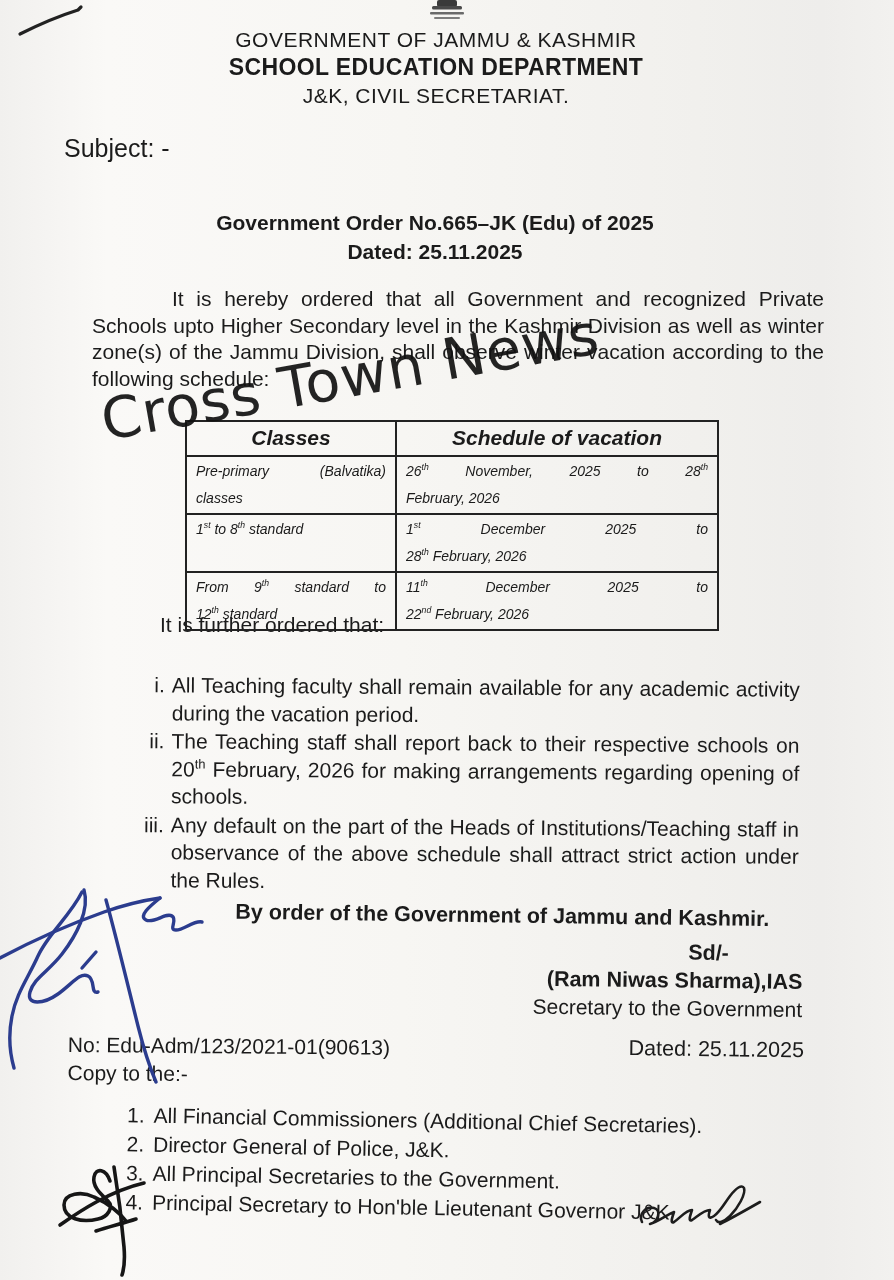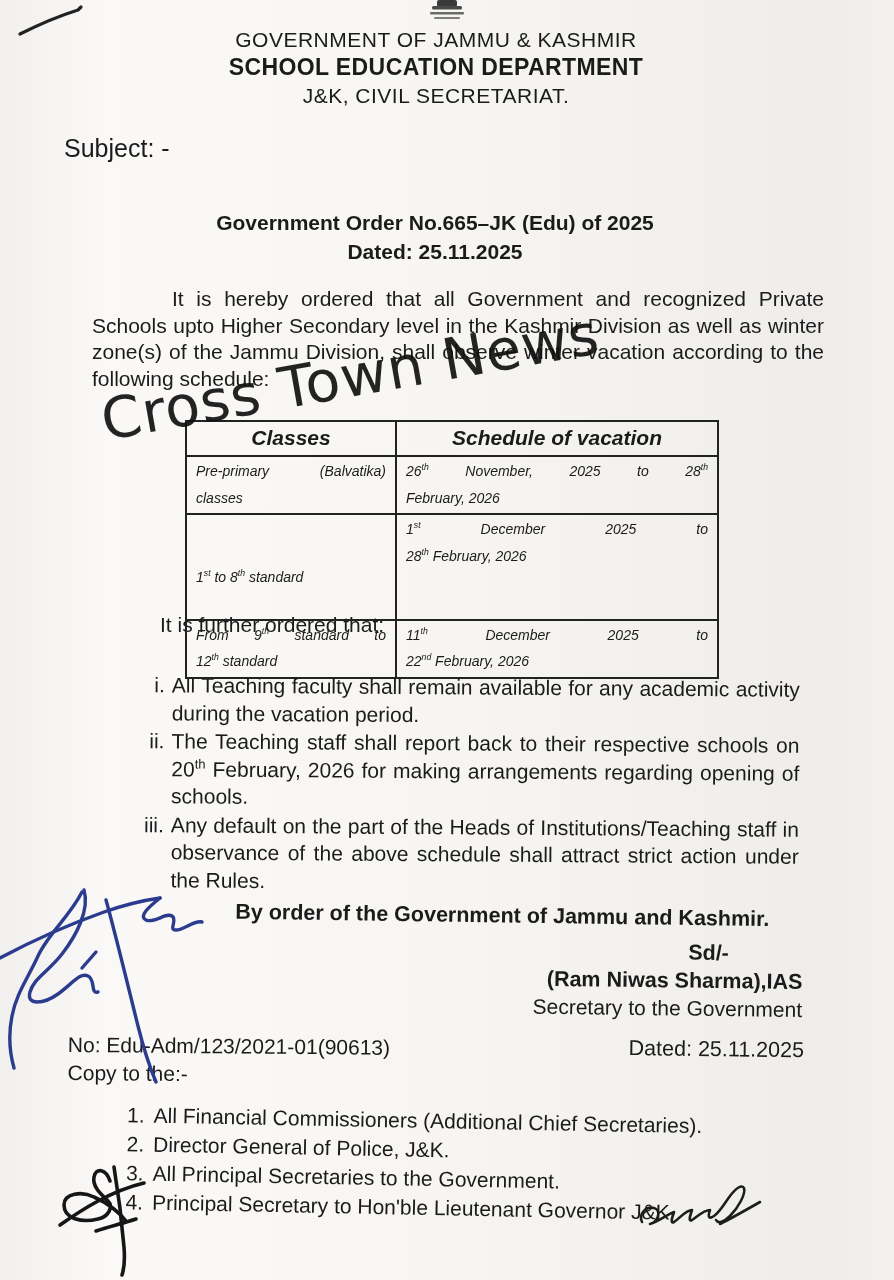--- a/index.html
+++ b/index.html
@@ -45,21 +45,21 @@
 
   
   .vac-table { top: 420px; left: 185px; border-collapse: collapse; z-index: 2; font-style: italic; }
   .vac-table th, .vac-table td { border: 2px solid #222; vertical-align: top; }
   .vac-table th { font-size: 21px; font-weight: bold; padding: 4px 6px 5px; text-align: center; }
   .vac-table td { font-size: 14px; line-height: 26.5px; padding: 1px 9px 2px; }
   .col-classes { width: 210px; }
   .col-sched { width: 322px; }
   .cell-line { text-align: justify; text-align-last: justify; }
   .cell-line:last-child { text-align-last: left; }
-  .cell-line.single { text-align-last: left; margin-top: 48px; }
+  .cell-line.single { text-align-last: left; }
   sup { font-size: 0.62em; vertical-align: super; line-height: 0; }
 
   
   .further { top: 613px; left: 160px; font-size: 21px; }
 
   
   .conditions { top: 671px; left: 118px; width: 690px; transform: rotate(0.4deg); transform-origin: left top; }
   .cond-item { display: flex; margin-bottom: 1px; }
   .cond-num { width: 54px; text-align: right; padding-right: 7px; font-size: 21px; line-height: 27.5px; flex: none; }
   .cond-text { width: 628px; font-size: 21px; line-height: 27.5px; text-align: justify; }

